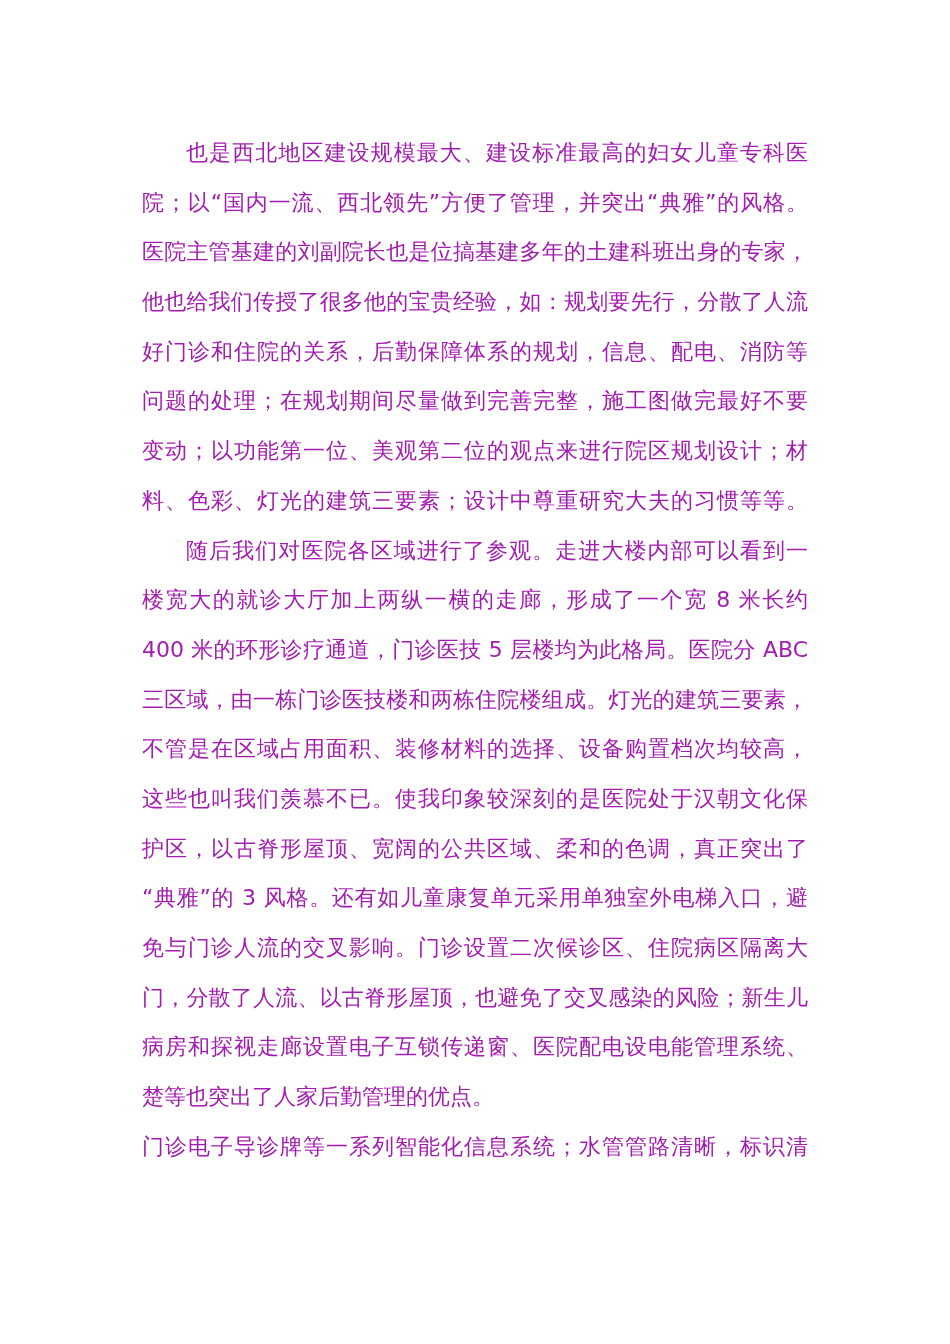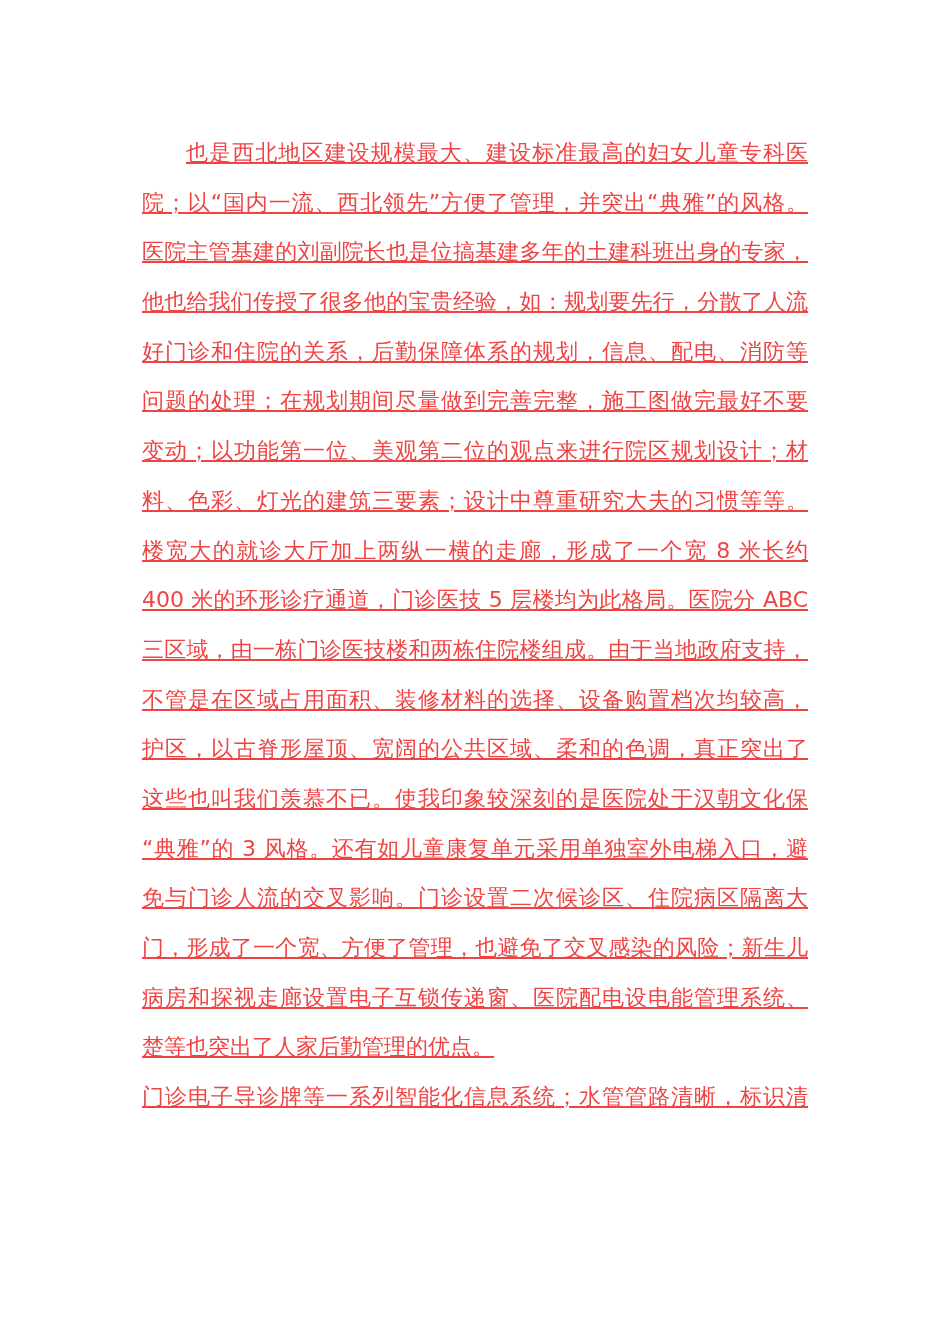--- a/index.html
+++ b/index.html
@@ -41,39 +41,40 @@
   }
   .text-line.indent { text-indent: 44px; }
   .text-line.flush-left {
     text-align-last: left;
   }
 </style>
 </head>
 <body>
 
 <div class="doc-page">
-  <div class="doc-body" style="background: rgb(255, 255, 255); color: #ef4444; text-decoration: underline;">
+  <div class="doc-body" style="background: rgb(255, 255, 255); color: #a21caf;">
       <div class="paragraph">
         <div class="text-line indent">也是西北地区建设规模最大、建设标准最高的妇女儿童专科医</div>
         <div class="text-line">院；以“国内一流、西北领先”方便了管理，并突出“典雅”的风格。</div>
         <div class="text-line">医院主管基建的刘副院长也是位搞基建多年的土建科班出身的专家，</div>
         <div class="text-line">他也给我们传授了很多他的宝贵经验，如：规划要先行，分散了人流</div>
         <div class="text-line">好门诊和住院的关系，后勤保障体系的规划，信息、配电、消防等</div>
         <div class="text-line">问题的处理；在规划期间尽量做到完善完整，施工图做完最好不要</div>
         <div class="text-line">变动；以功能第一位、美观第二位的观点来进行院区规划设计；材</div>
         <div class="text-line">料、色彩、灯光的建筑三要素；设计中尊重研究大夫的习惯等等。</div>
       </div>
       <div class="paragraph">
+        <div class="text-line indent">随后我们对医院各区域进行了参观。走进大楼内部可以看到一</div>
         <div class="text-line">楼宽大的就诊大厅加上两纵一横的走廊，形成了一个宽 8 米长约</div>
         <div class="text-line">400 米的环形诊疗通道，门诊医技 5 层楼均为此格局。医院分 ABC</div>
-        <div class="text-line">三区域，由一栋门诊医技楼和两栋住院楼组成。由于当地政府支持，</div>
+        <div class="text-line">三区域，由一栋门诊医技楼和两栋住院楼组成。灯光的建筑三要素，</div>
         <div class="text-line">不管是在区域占用面积、装修材料的选择、设备购置档次均较高，</div>
+        <div class="text-line">这些也叫我们羡慕不已。使我印象较深刻的是医院处于汉朝文化保</div>
         <div class="text-line">护区，以古脊形屋顶、宽阔的公共区域、柔和的色调，真正突出了</div>
-        <div class="text-line">这些也叫我们羡慕不已。使我印象较深刻的是医院处于汉朝文化保</div>
         <div class="text-line">“典雅”的 3 风格。还有如儿童康复单元采用单独室外电梯入口，避</div>
         <div class="text-line">免与门诊人流的交叉影响。门诊设置二次候诊区、住院病区隔离大</div>
-        <div class="text-line">门，形成了一个宽、方便了管理，也避免了交叉感染的风险；新生儿</div>
+        <div class="text-line">门，分散了人流、以古脊形屋顶，也避免了交叉感染的风险；新生儿</div>
         <div class="text-line">病房和探视走廊设置电子互锁传递窗、医院配电设电能管理系统、</div>
         <div class="text-line flush-left">楚等也突出了人家后勤管理的优点。</div>
         <div class="text-line">门诊电子导诊牌等一系列智能化信息系统；水管管路清晰，标识清</div>
       </div>
     </div>
 </div>
 
 </body></html>

